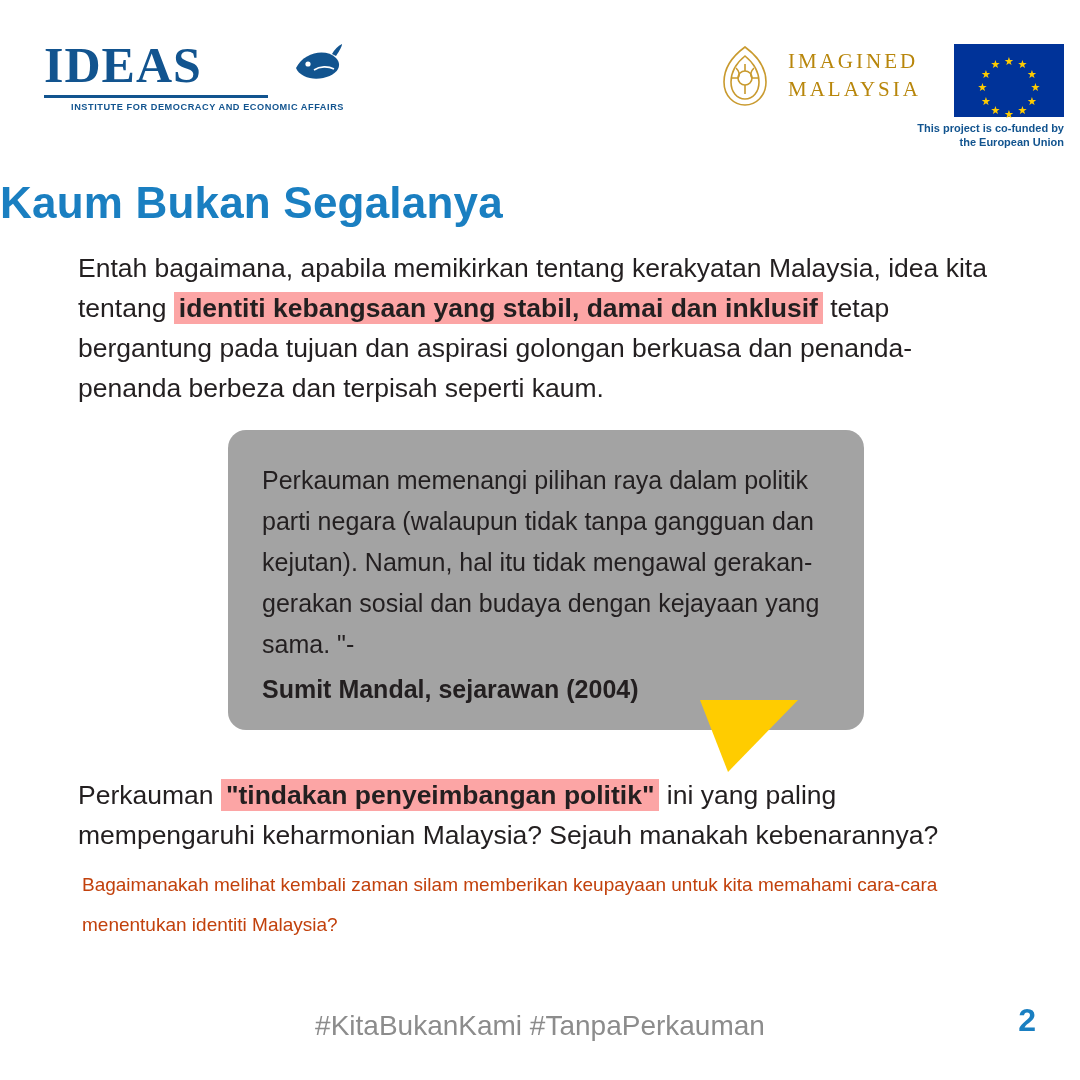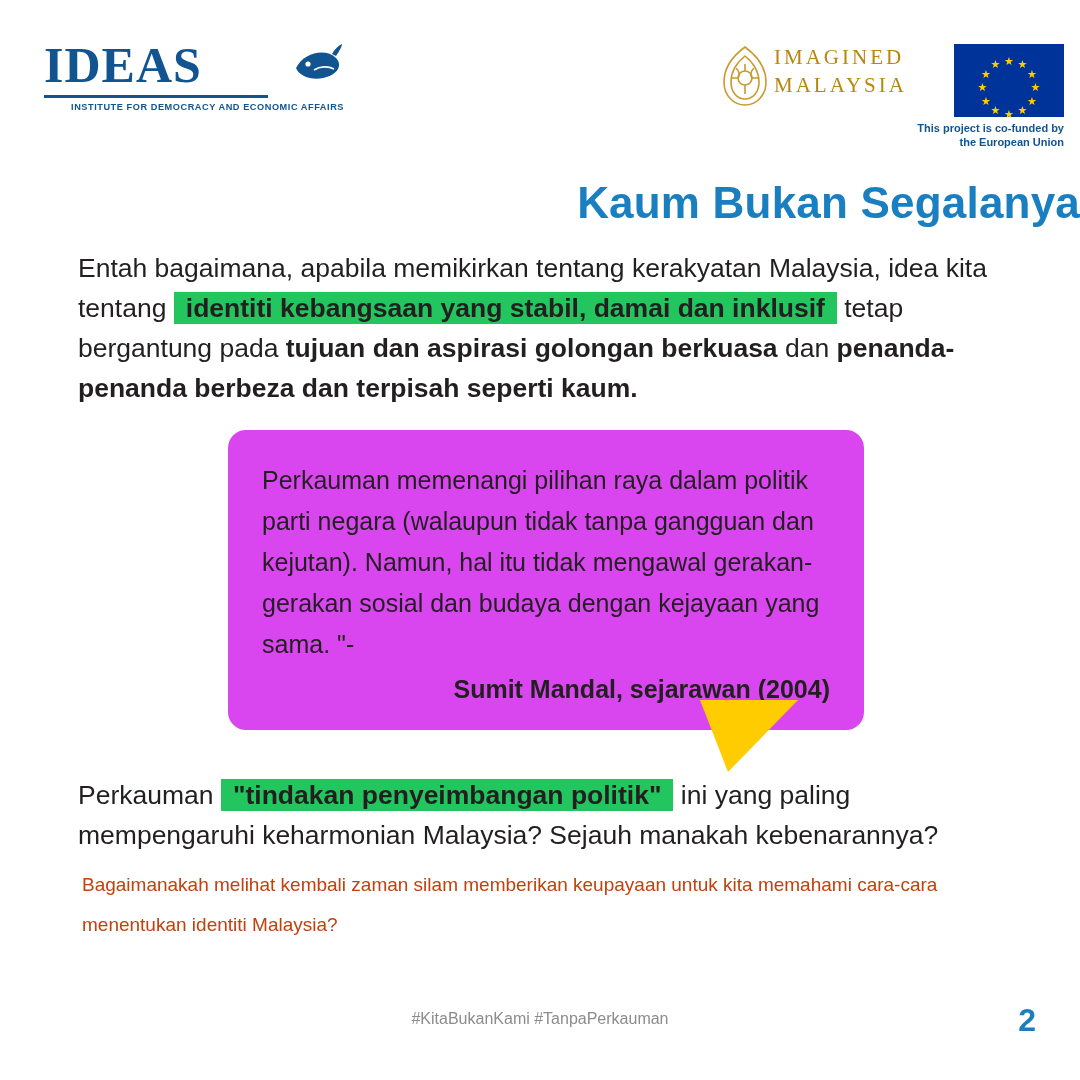--- a/index.html
+++ b/index.html
@@ -66,20 +66,22 @@
     font-family: "Liberation Sans", sans-serif;
     text-align: right;
   }
 
   
   .im-logo {
     position: absolute;
     left: 716px;
     top: 44px;
     display: flex;
+    align-items: center;
+    gap: 14px;
   }
   .im-mark {
     width: 58px;
     height: 64px;
   }
   .im-text {
     color: #b8860b;
     font-family: "Liberation Serif", serif;
     font-size: 21px;
     letter-spacing: 3px;
@@ -115,66 +117,65 @@
     color: #12548f;
     line-height: 1.25;
   }
 
   
   .title {
     position: absolute;
     top: 178px;
     left: 0;
     width: 1080px;
-    text-align: right;
+    text-align: left;
     color: #1a7fc1;
     font-size: 44px;
     font-weight: bold;
     letter-spacing: 0.2px;
   }
 
   
   .intro {
     position: absolute;
     left: 78px;
     top: 248px;
     width: 916px;
     font-size: 26.5px;
     line-height: 40px;
     color: #231f20;
   }
   .hl {
-    background: #22c55e;
-    font-weight: bold;
-    padding: 1px 12px;
+    background: #fca5a5;
+    font-weight: bold;
+    padding: 1px 5px;
     text-align: center;
   }
-  .bd { font-weight: bold; }
+  .bd { font-weight: normal; }
 
   
   .bubble {
     position: absolute;
     left: 228px;
     top: 430px;
     width: 636px;
-    background: #d946ef;
+    background: #a3a3a3;
     border-radius: 18px;
     padding: 30px 34px 26px 34px;
   }
   .bubble-text {
     font-size: 25px;
     line-height: 41px;
     color: #231f20;
   }
   .bubble-attr {
     margin-top: 10px;
     font-size: 25px;
     font-weight: bold;
     color: #231f20;
-    text-align: right;
   }
   .bubble-tail {
     position: absolute;
     left: 700px;
     top: 700px;
     width: 0;
     height: 0;
     border-left: 28px solid transparent;
     border-right: 70px solid transparent;
     border-top: 72px solid #ffcc00;
@@ -201,21 +202,21 @@
   }
 
   
   .hashtags {
     position: absolute;
     left: 0;
     top: 1010px;
     width: 1080px;
     text-align: center;
     color: #8c8c8c;
-    font-size: 16px;
+    font-size: 28px;
   }
   .page-num {
     position: absolute;
     right: 44px;
     top: 1002px;
     color: #1a7fc1;
     font-size: 32px;
     font-weight: bold;
   }
 </style>

